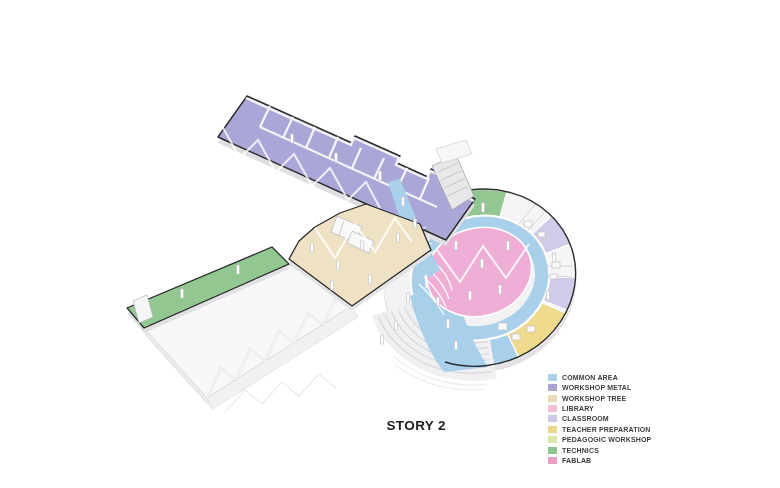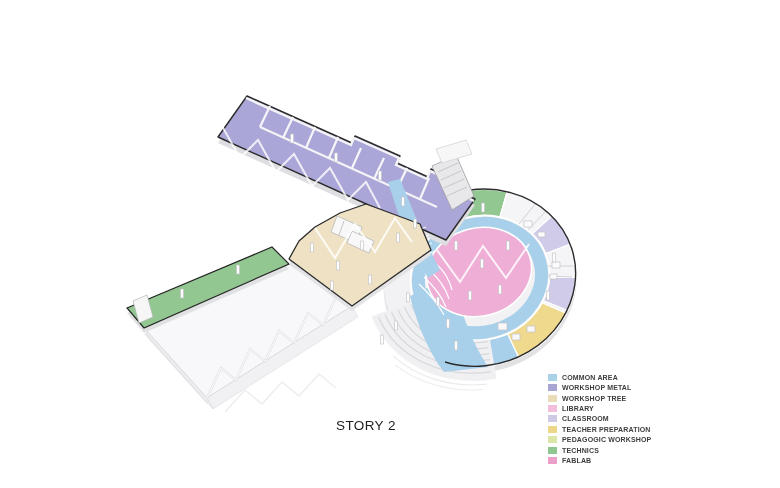--- a/index.html
+++ b/index.html
@@ -2,22 +2,22 @@
 <html><head>
 <meta charset="utf-8">
 <style>
   html,body{margin:0;padding:0;}
   body{
     width:780px;height:488px;position:relative;background:#ffffff;
     font-family:"Liberation Sans", sans-serif;overflow:hidden;
   }
   svg{position:absolute;left:0;top:0;}
   .title{
-    position:absolute;left:336px;top:418px;width:110px;text-align:left;
-    font-size:13.5px;font-weight:normal;letter-spacing:.4px;color:#1d1d1d;
+    position:absolute;left:336px;top:418px;width:110px;text-align:right;
+    font-size:13.5px;font-weight:bold;letter-spacing:.4px;color:#1d1d1d;
   }
   .legend{position:absolute;left:548px;top:372px;}
   .legend-row{display:flex;align-items:center;height:10.45px;}
   .swatch{width:9px;height:7px;margin-right:5px;flex:0 0 auto;}
   .legend-label{font-size:7px;font-weight:bold;color:#3d3d3d;letter-spacing:.15px;white-space:nowrap;}
 </style>
 </head>
 <body>
 
 <svg id="plan" width="780" height="488" viewBox="0 0 780 488">

